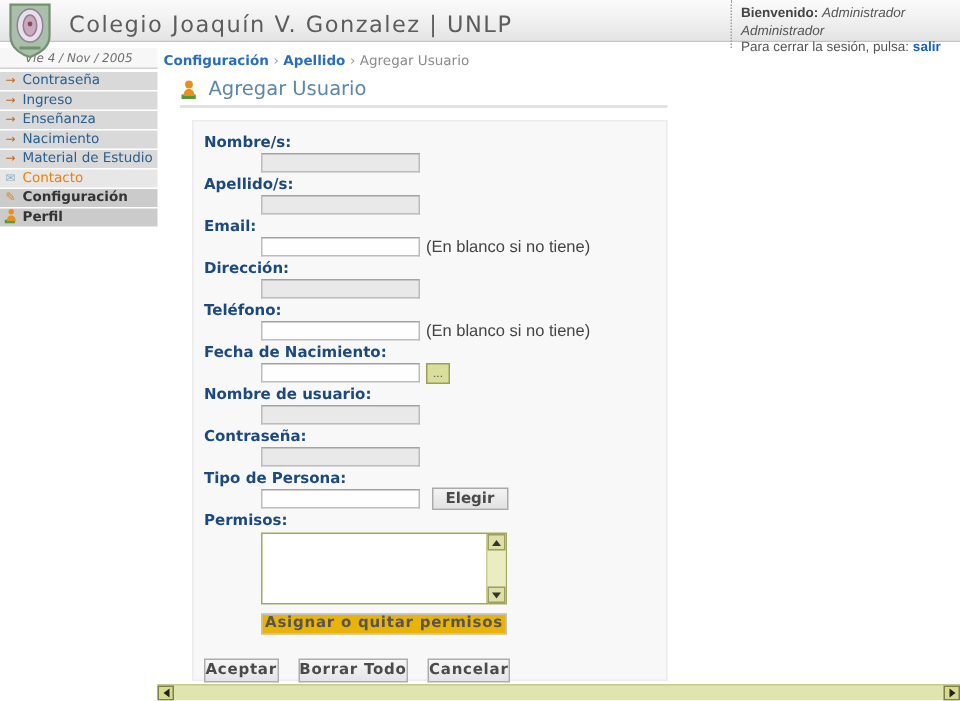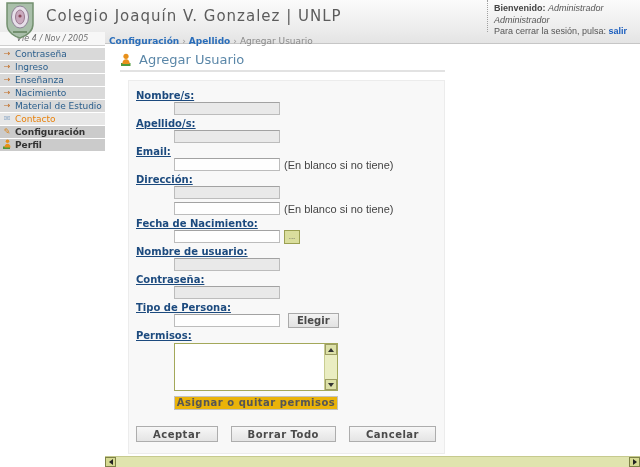--- a/index.html
+++ b/index.html
@@ -1,21 +1,21 @@
 <!DOCTYPE html>
 <html><head>
 <meta charset="utf-8">
 <style>
   * { margin:0; padding:0; box-sizing:border-box; }
   html,body { width:640px; height:467px; overflow:hidden; background:#fff;
               font-family:"DejaVu Sans", sans-serif; }
   .stage { position:relative; width:640px; height:467px; background:#fff; }
 
   
-  .header { position:absolute; left:0; top:0; width:640px; height:44px;
+  .header { position:absolute; left:0; top:0; width:640px; height:28px;
             background:linear-gradient(180deg,#fbfbfb 0%,#eeeeee 60%,#e4e4e4 100%);
             border-bottom:1px solid #c6c6c6; }
   .logo { position:absolute; left:5px; top:2px; width:30px; height:37px; z-index:6; }
   .app-title { position:absolute; left:46px; top:7px; font-size:15px; color:#5c5c5c;
                letter-spacing:1px; white-space:nowrap; }
   .session { position:absolute; right:0; top:0; width:153px; height:32px;
              border-left:1px dotted #a0a0a0; padding:3px 4px 0 6px;
              font-family:"Liberation Sans", sans-serif; font-size:9px; color:#555;
              line-height:1.3; }
   .session b { color:#444; }
@@ -47,21 +47,21 @@
   
   .page-title { position:absolute; left:120px; top:52px; width:325px;
                 border-bottom:2px solid #e2e2e2; padding-bottom:3px;
                 display:flex; align-items:center; gap:6px; }
   .page-title .txt { font-size:13px; color:#5b87a8; }
 
   
   .panel { position:absolute; left:128px; top:80px; width:317px; height:374px;
            background:#f8f8f8; border:1px solid #ececec; padding:9px 0 0 7px; }
   .flabel { height:11px; line-height:11px; font-size:10px; font-weight:bold;
-            color:#1c4a7e; white-space:nowrap;text-decoration:underline; }
+            color:#1c4a7e; white-space:nowrap; }
   .fctrl { height:13px; margin:1px 0 3px 38px; display:flex; align-items:center; gap:4px; }
   input.txt { width:106px; height:13px; border:1px solid #bcbcbc; border-top-color:#a2a2a2;
               font-size:10px; padding:0 2px; font-family:"DejaVu Sans", sans-serif; }
   input.txt.gray { background:#e9e9e9; }
   input.txt.white { background:#fefefe; }
   .note { font-size:11px; color:#444; font-family:"Liberation Sans", sans-serif; white-space:nowrap; }
   .dots-btn { width:16px; height:14px; background:#dade9d; border:1px solid #9ba052;
               font-size:8px; color:#555; line-height:6px; cursor:pointer; }
   .elegir-btn { margin-left:4px; height:15px; padding:0 8px;
                 background:linear-gradient(#f3f3f3,#e2e2e2); border:1px solid #aaa;
@@ -76,21 +76,21 @@
                display:flex; flex-direction:column; justify-content:space-between; }
   .lb-arrow { height:11px; background:#dde1a8; border:1px solid #9d9d64;
               display:flex; align-items:center; justify-content:center; cursor:pointer; }
   .assign-btn { width:164px; height:14px; margin:4px 0 0 38px;
                 background:#eab308; border:1px solid #c2c2c2; font-size:10px;
                 font-weight:bold; color:#555; letter-spacing:0.5px; cursor:pointer;
                 font-family:"DejaVu Sans", sans-serif; }
 
   
   .actions { margin:16px 0 0 0; display:flex; gap:13px; }
-  .act-btn { height:16px; padding:0 16px; background:linear-gradient(#f7f7f7,#e4e4e4);
+  .act-btn { height:16px; padding:0 0; background:linear-gradient(#f7f7f7,#e4e4e4);
              border:1px solid #adadad; font-size:10px; font-weight:bold; color:#4a4a4a;
              letter-spacing:0.5px; cursor:pointer; font-family:"DejaVu Sans", sans-serif; }
 
   
   .hscroll { position:absolute; left:105px; top:456px; width:535px; height:11px;
              background:#e0e4ae; border-top:1px solid #c6ca8e;
              display:flex; justify-content:space-between; }
   .hs-arrow { width:11px; height:10px; background:#d6da92; border:1px solid #7e8247;
               display:flex; align-items:center; justify-content:center; cursor:pointer; }
 
@@ -205,20 +205,21 @@
     </div>
 
     <div>
       <div class="flabel">Dirección:</div>
       <div class="fctrl">
           <input class="txt gray" type="text" style="">
         </div>
     </div>
 
     <div>
+      <div class="flabel">Teléfono:</div>
       <div class="fctrl">
         <input class="txt white" type="text" style="">
         <span class="note">(En blanco si no tiene)</span>
       </div>
     </div>
 
     <div>
       <div class="flabel">Fecha de Nacimiento:</div>
       <div class="fctrl">
         <input class="txt white" type="text" style="">

